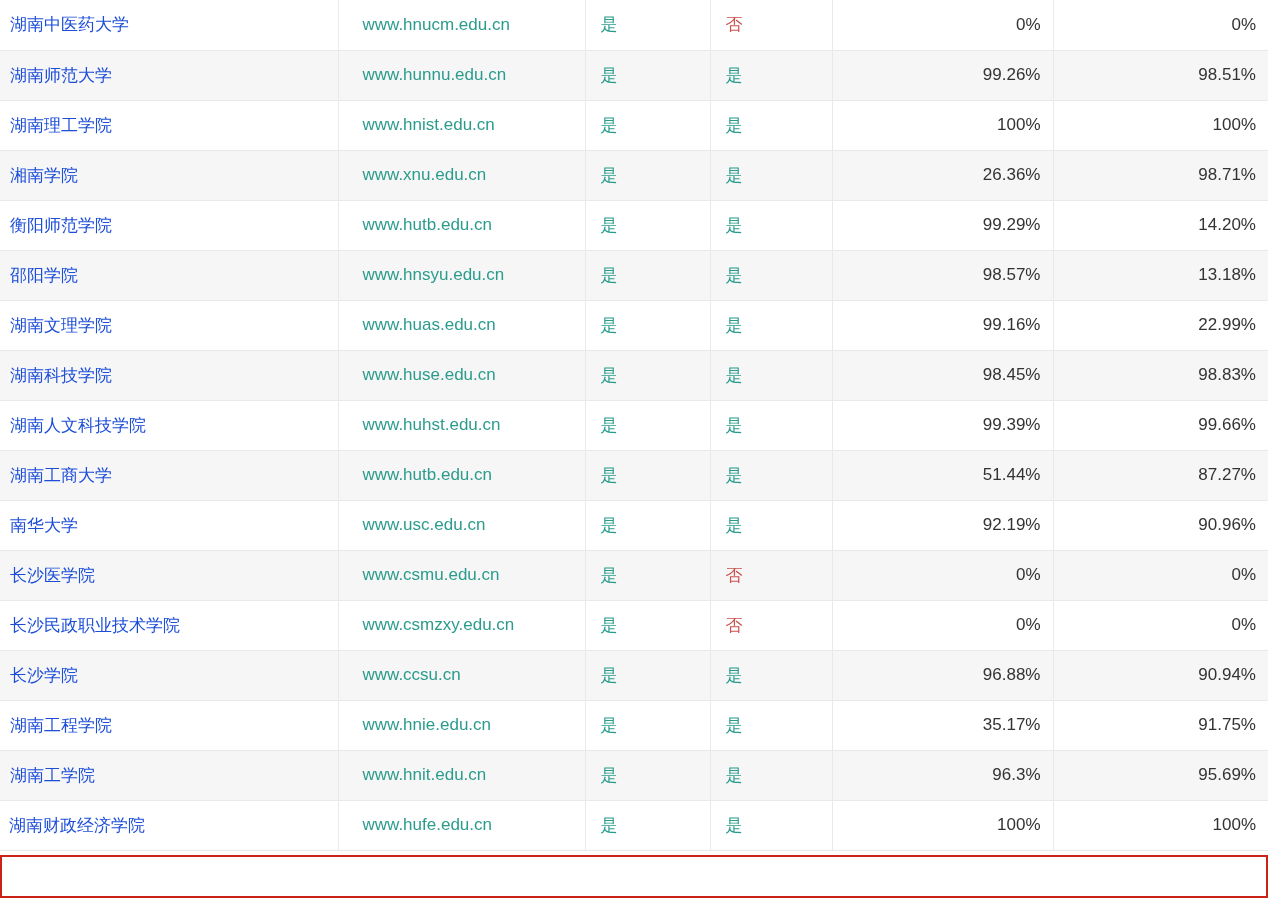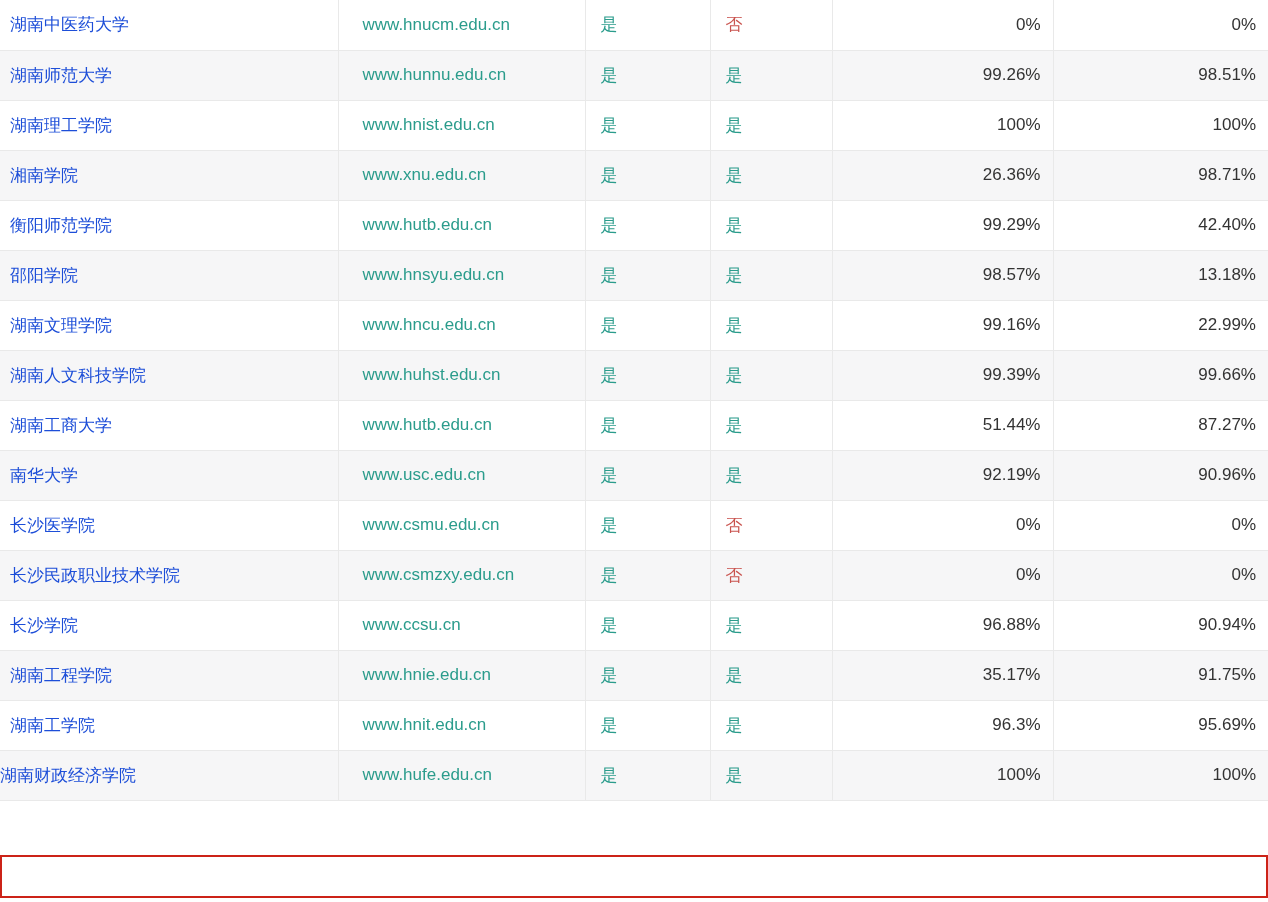--- a/index.html
+++ b/index.html
@@ -35,21 +35,21 @@
   .uni-table tr:nth-child(even) td { background: #f6f6f7; }
   .uni-table tr:nth-child(odd) td { background: #ffffff; }
 
   td.cell-name { padding-left: 10px; color: #1d4ed8; }
   td.cell-url  { padding-left: 24px; color: #2b9c8c; }
   td.cell-flag { padding-left: 15px; }
   td.cell-flag.yes { color: #2b9c8c; }
   td.cell-flag.no  { color: #c9534e; }
   td.cell-pct  { text-align: right; padding-right: 12px; color: #333333; }
 
-  tr.highlighted td.cell-name { padding-left: 0; }
+  tr.highlighted td.cell-name { padding-left: 9px; }
 
   .highlight-box {
     position: absolute;
     left: 0;
     top: 855px;
     width: 1268px;
     height: 43px;
     border: 2px solid #cc2318;
     pointer-events: none;
   }
@@ -100,37 +100,45 @@
       <td class="cell-flag yes">是</td>
       <td class="cell-pct">26.36%</td>
       <td class="cell-pct">98.71%</td>
     </tr>
         <tr class="table-row">
       <td class="cell-name">衡阳师范学院</td>
       <td class="cell-url">www.hutb.edu.cn</td>
       <td class="cell-flag yes">是</td>
       <td class="cell-flag yes">是</td>
       <td class="cell-pct">99.29%</td>
-      <td class="cell-pct">42.40%</td>
+      <td class="cell-pct">14.20%</td>
     </tr>
         <tr class="table-row">
       <td class="cell-name">邵阳学院</td>
       <td class="cell-url">www.hnsyu.edu.cn</td>
       <td class="cell-flag yes">是</td>
       <td class="cell-flag yes">是</td>
       <td class="cell-pct">98.57%</td>
       <td class="cell-pct">13.18%</td>
     </tr>
         <tr class="table-row">
       <td class="cell-name">湖南文理学院</td>
-      <td class="cell-url">www.hncu.edu.cn</td>
+      <td class="cell-url">www.huas.edu.cn</td>
       <td class="cell-flag yes">是</td>
       <td class="cell-flag yes">是</td>
       <td class="cell-pct">99.16%</td>
       <td class="cell-pct">22.99%</td>
+    </tr>
+        <tr class="table-row">
+      <td class="cell-name">湖南科技学院</td>
+      <td class="cell-url">www.huse.edu.cn</td>
+      <td class="cell-flag yes">是</td>
+      <td class="cell-flag yes">是</td>
+      <td class="cell-pct">98.45%</td>
+      <td class="cell-pct">98.83%</td>
     </tr>
         <tr class="table-row">
       <td class="cell-name">湖南人文科技学院</td>
       <td class="cell-url">www.huhst.edu.cn</td>
       <td class="cell-flag yes">是</td>
       <td class="cell-flag yes">是</td>
       <td class="cell-pct">99.39%</td>
       <td class="cell-pct">99.66%</td>
     </tr>
         <tr class="table-row">

